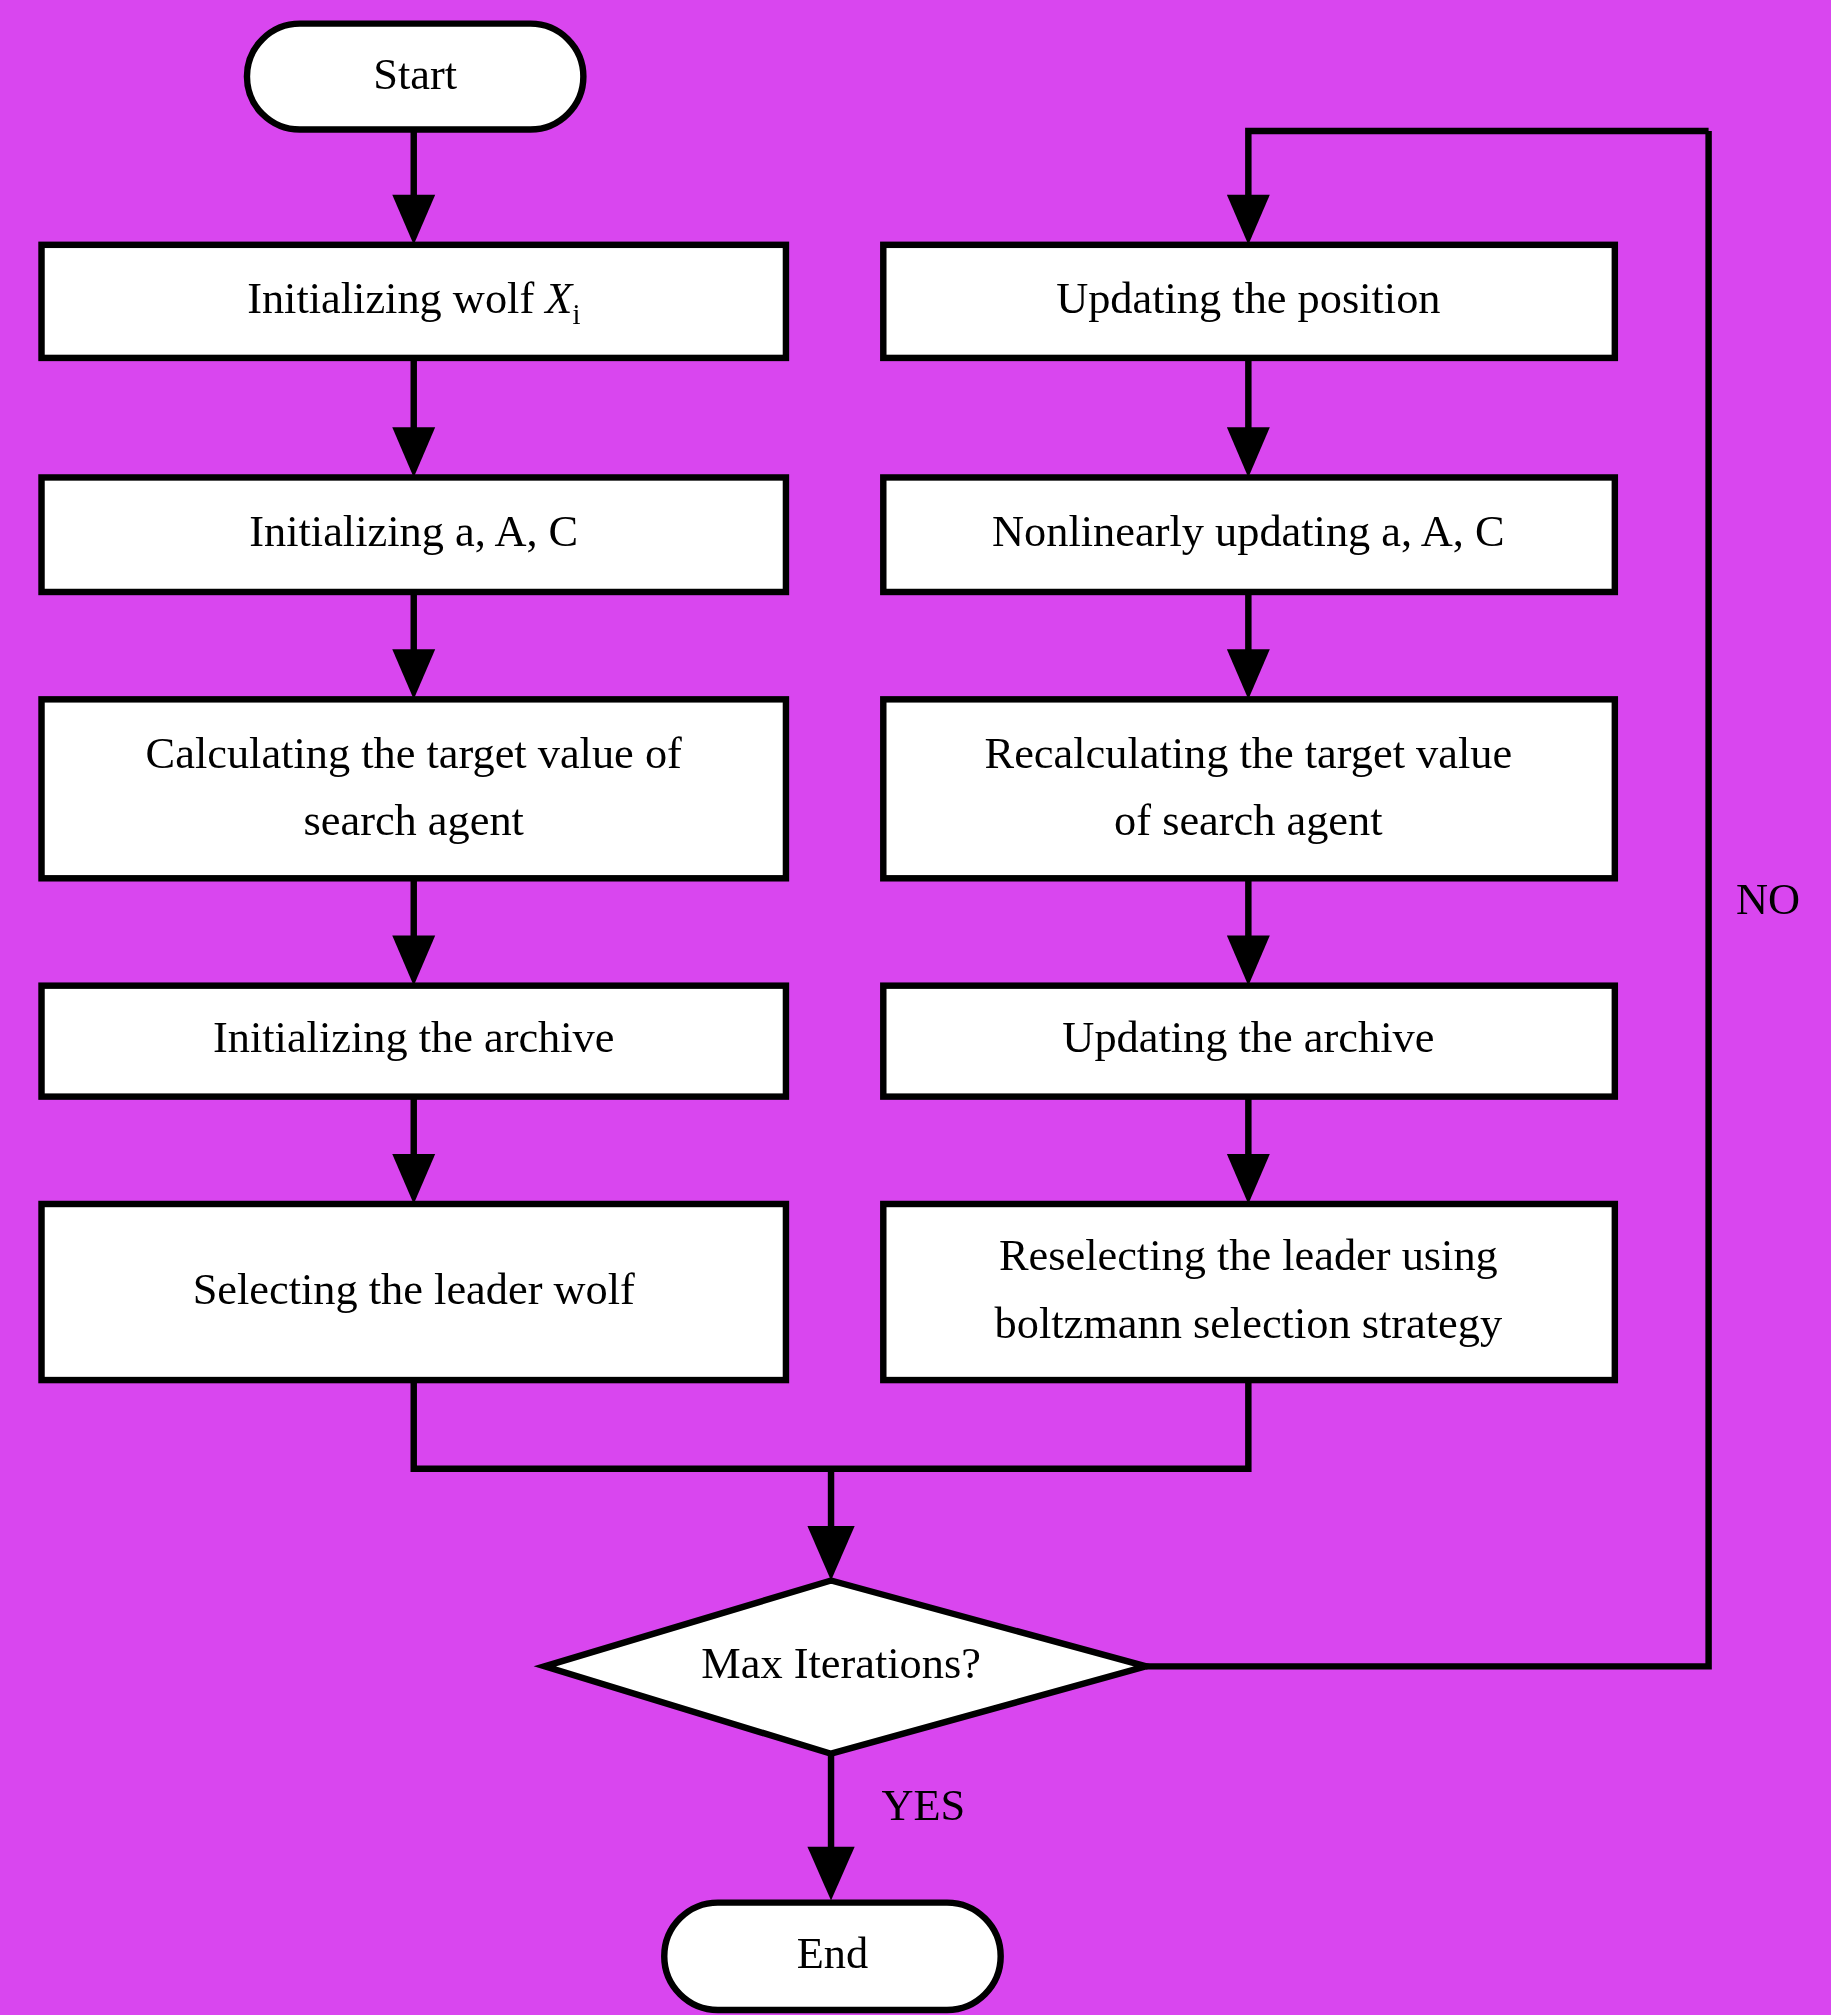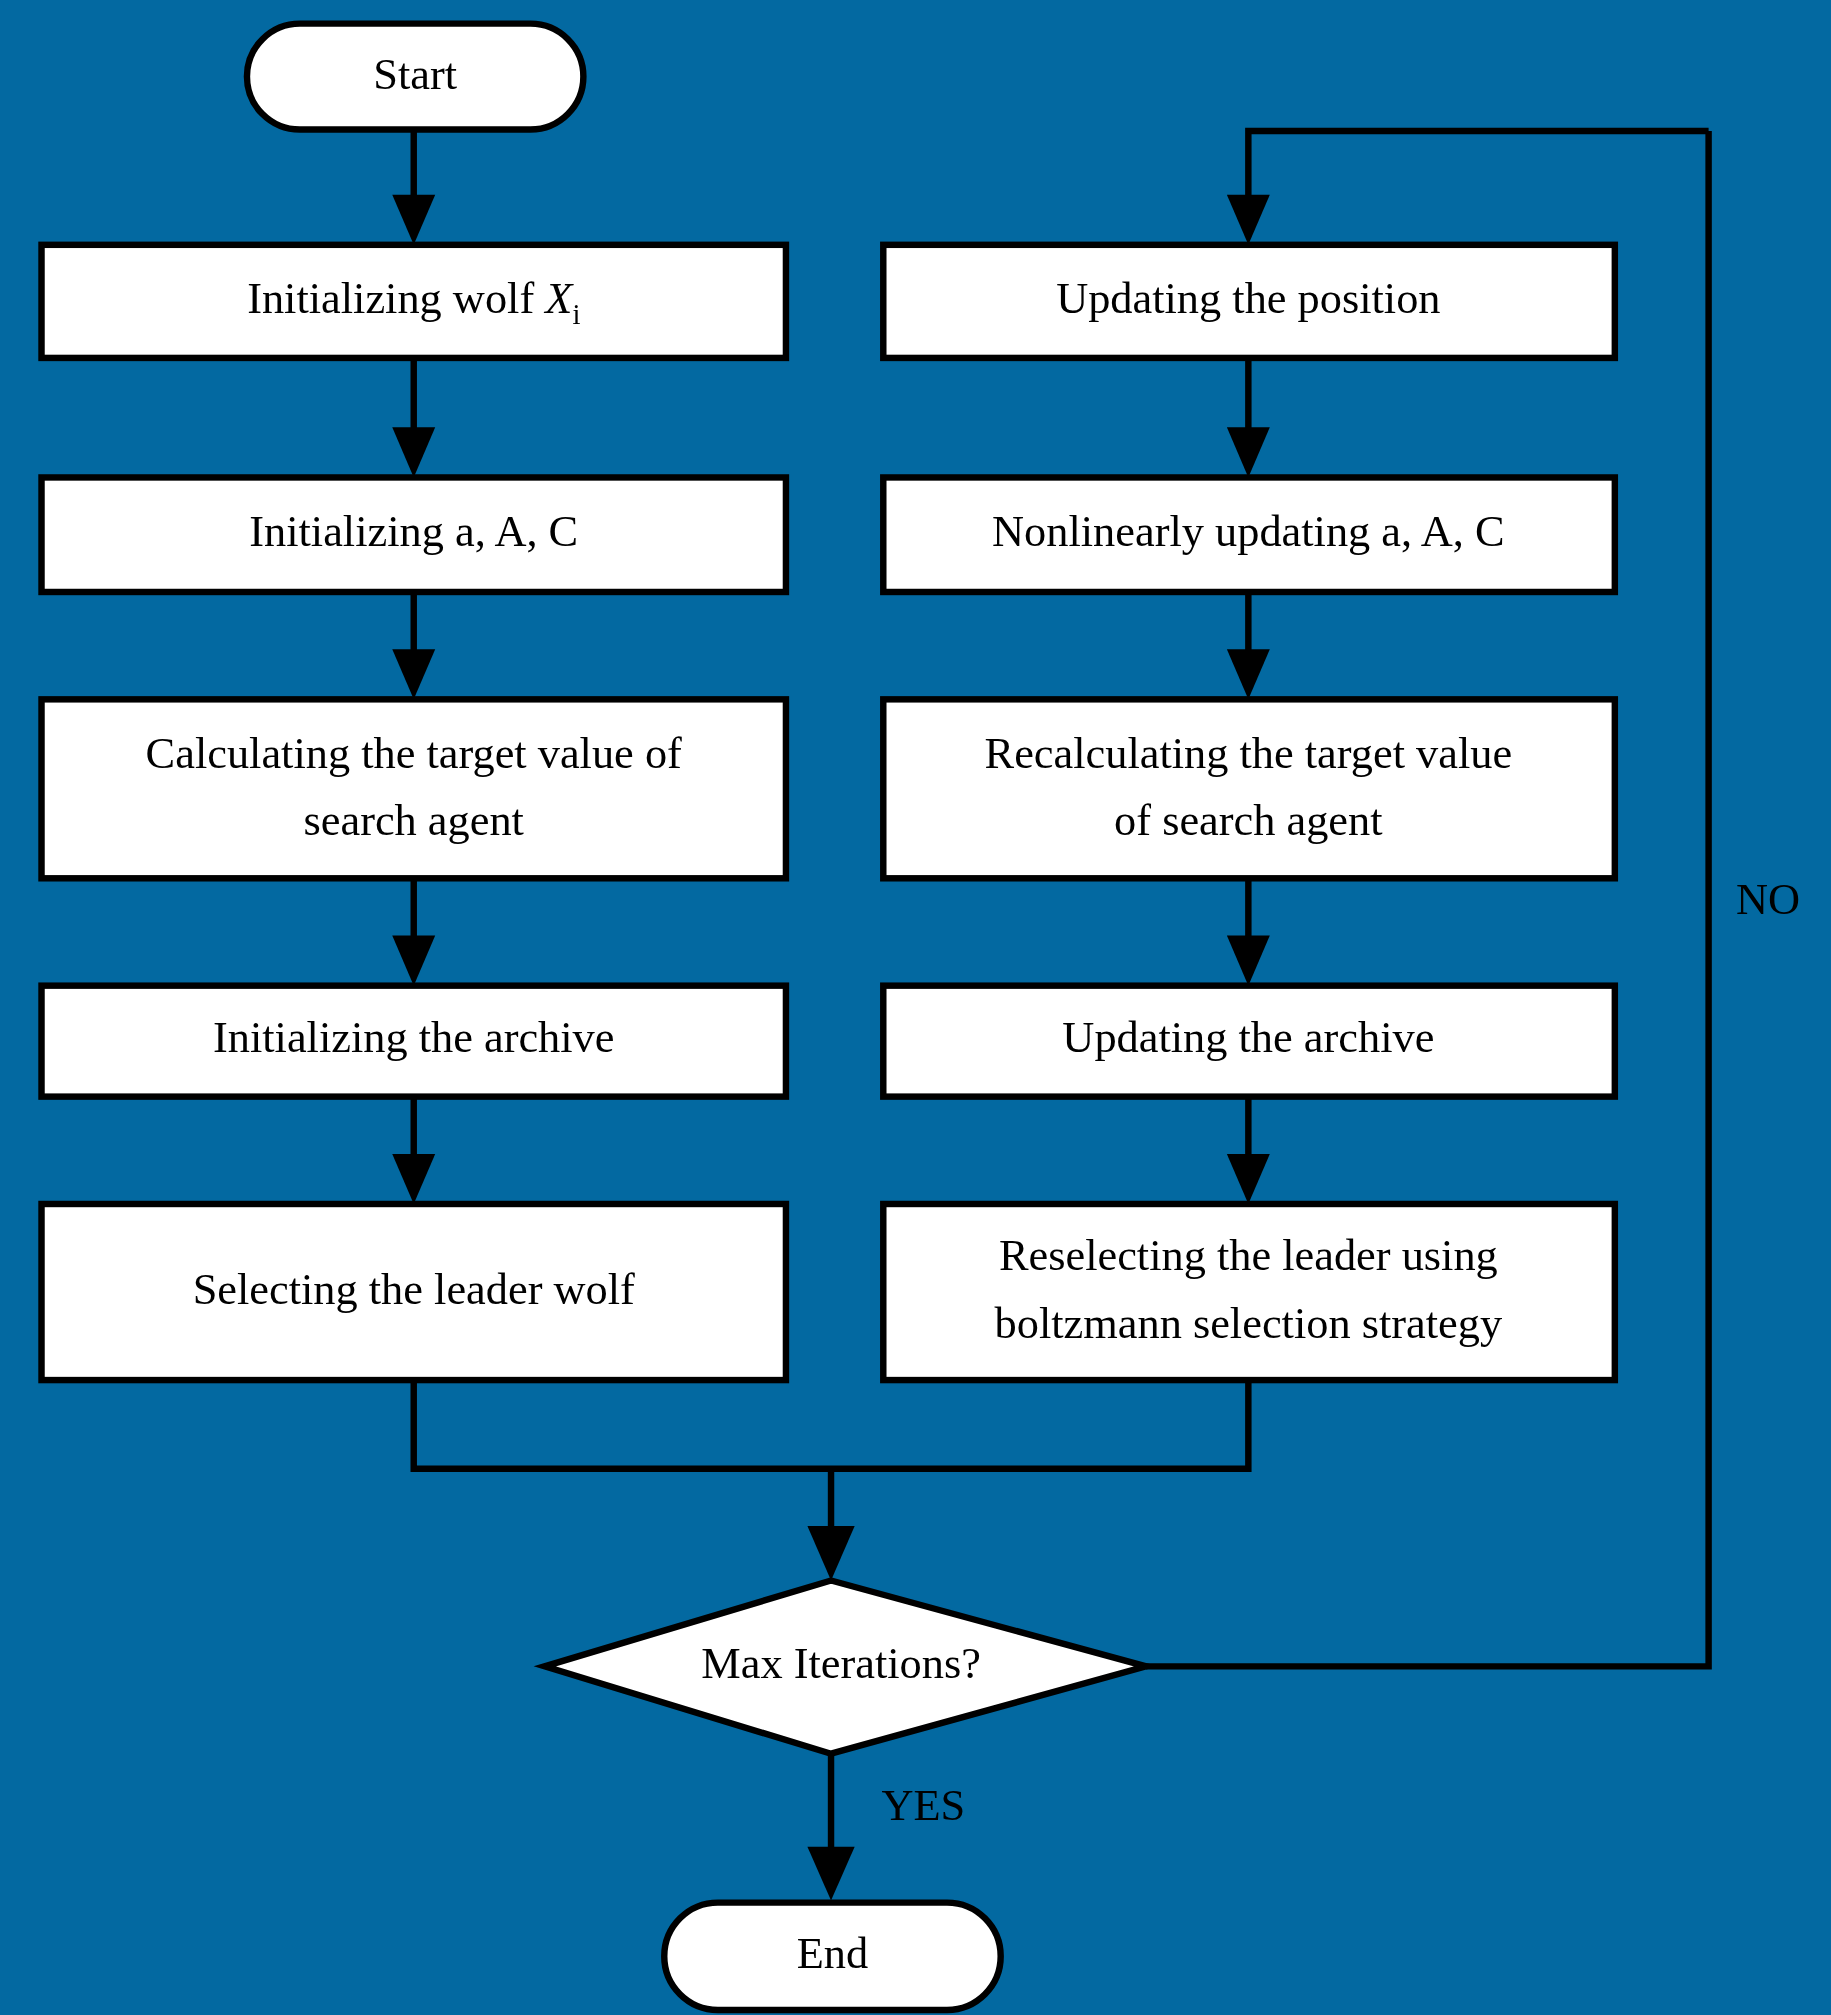--- a/index.html
+++ b/index.html
@@ -4,21 +4,21 @@
 <style>
   html, body {
     margin: 0;
     padding: 0;
     background: #ffffff;
   }
   #flowchart-root {
     position: relative;
     width: 1831px;
     height: 2015px;
-    background: #0369a1;
+    background: #d946ef;
     font-family: "Liberation Serif", "DejaVu Serif", serif;
   }
   svg.chart-canvas {
     position: absolute;
     top: 0;
     left: 0;
     width: 1831px;
     height: 2015px;
     display: block;
   }

